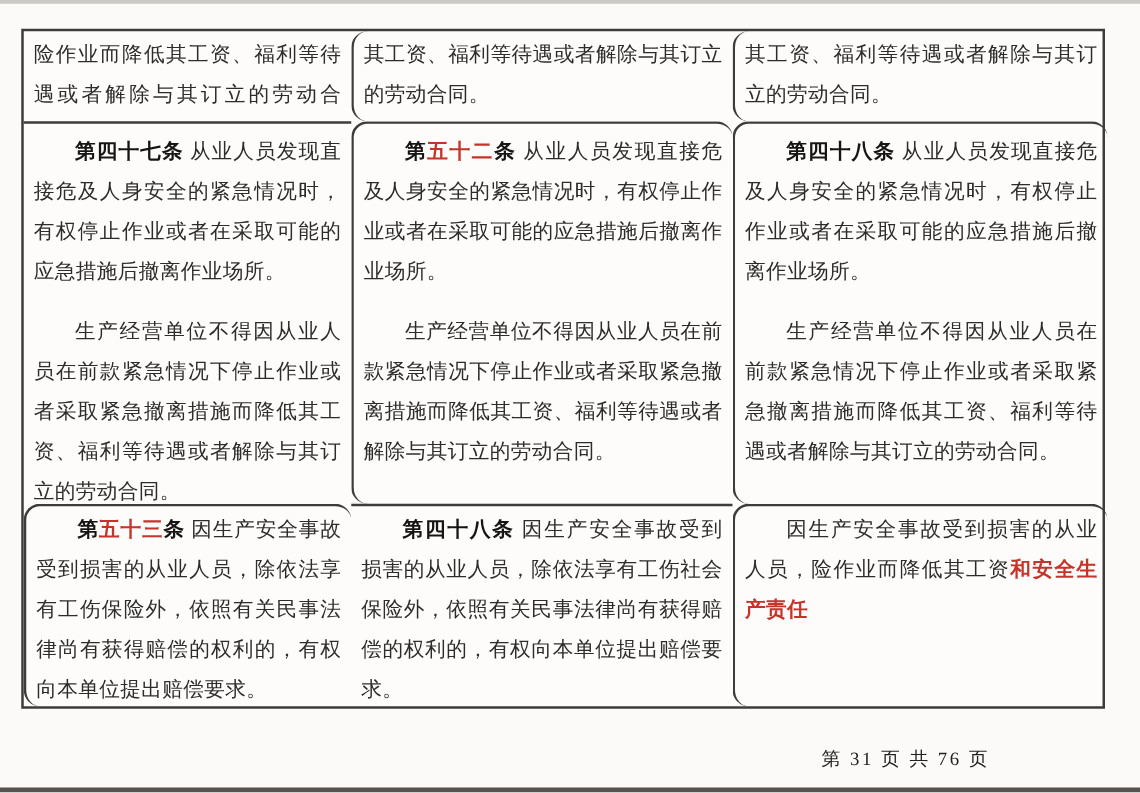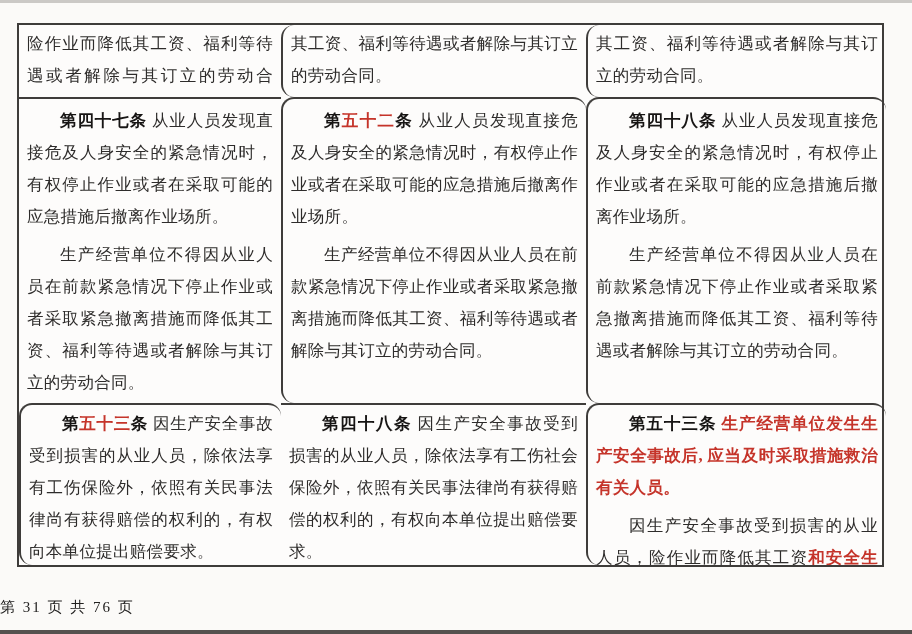--- a/index.html
+++ b/index.html
@@ -38,28 +38,28 @@
     line-height:32px;
     letter-spacing:0.3px;
     text-align:justify;
     color:var(--text);
   }
   .cell.bl{border-left:2px solid var(--border);border-radius:13px;}
   .cell.bt{border-top:2px solid var(--border);}
   .cell.pt{padding-top:6px;}
   .para{text-align:justify;}
   .para.indent{text-indent:2em;}
-  .para + .para{margin-top:6px;font-family:Liberation Serif, serif;}
+  .para + .para{margin-top:16px;font-family:Liberation Serif, serif;}
   .seg-n{color:var(--text);}
   .seg-b{font-weight:700;color:var(--text-bold);}
   .seg-rb{font-weight:700;color:var(--red);}
   .footer{
     position:absolute;
     left:0;top:598px;width:792px;
-    text-align:left;
+    text-align:right;
     font-size:15px;
     letter-spacing:2px;
     color:#222120;
   }
   .bottom-edge{
     position:absolute;left:0;bottom:0;width:912px;height:4px;
     background:#55524f;
   }
 </style>
 </head>
@@ -91,20 +91,19 @@
       <div class="para indent"><span class="seg-n">生产经营单位不得因从业人员在前款紧急情况下停止作业或者采取紧急撤离措施而降低其工资、福利等待遇或者解除与其订立的劳动合同。</span></div>
     </div>
 
   <div class="cell bl bt">
       <div class="para indent"><span class="seg-b">第</span><span class="seg-rb">五十三</span><span class="seg-b">条</span><span class="seg-n"> 因生产安全事故受到损害的从业人员，除依法享有工伤保险外，依照有关民事法律尚有获得赔偿的权利的，有权向本单位提出赔偿要求。</span></div>
     </div>
   <div class="cell bt">
       <div class="para indent"><span class="seg-b">第四十八条</span><span class="seg-n"> 因生产安全事故受到损害的从业人员，除依法享有工伤社会保险外，依照有关民事法律尚有获得赔偿的权利的，有权向本单位提出赔偿要求。</span></div>
     </div>
   <div class="cell bl bt">
-      <div class="para indent"><span class="seg-b">第五十三条</span><span class="seg-rb"> 生产经营单位发生生产安全事故后, 应当及时采取措施救治有关人员。</span></div>
       <div class="para indent"><span class="seg-n">因生产安全事故受到损害的从业人员，险作业而降低其工资</span><span class="seg-rb">和安全生产责任</span></div>
     </div>
 </div>
 
 <div class="footer">第 31 页 共 76 页</div>
 
 <div class="bottom-edge"></div>
 
 </body></html>

